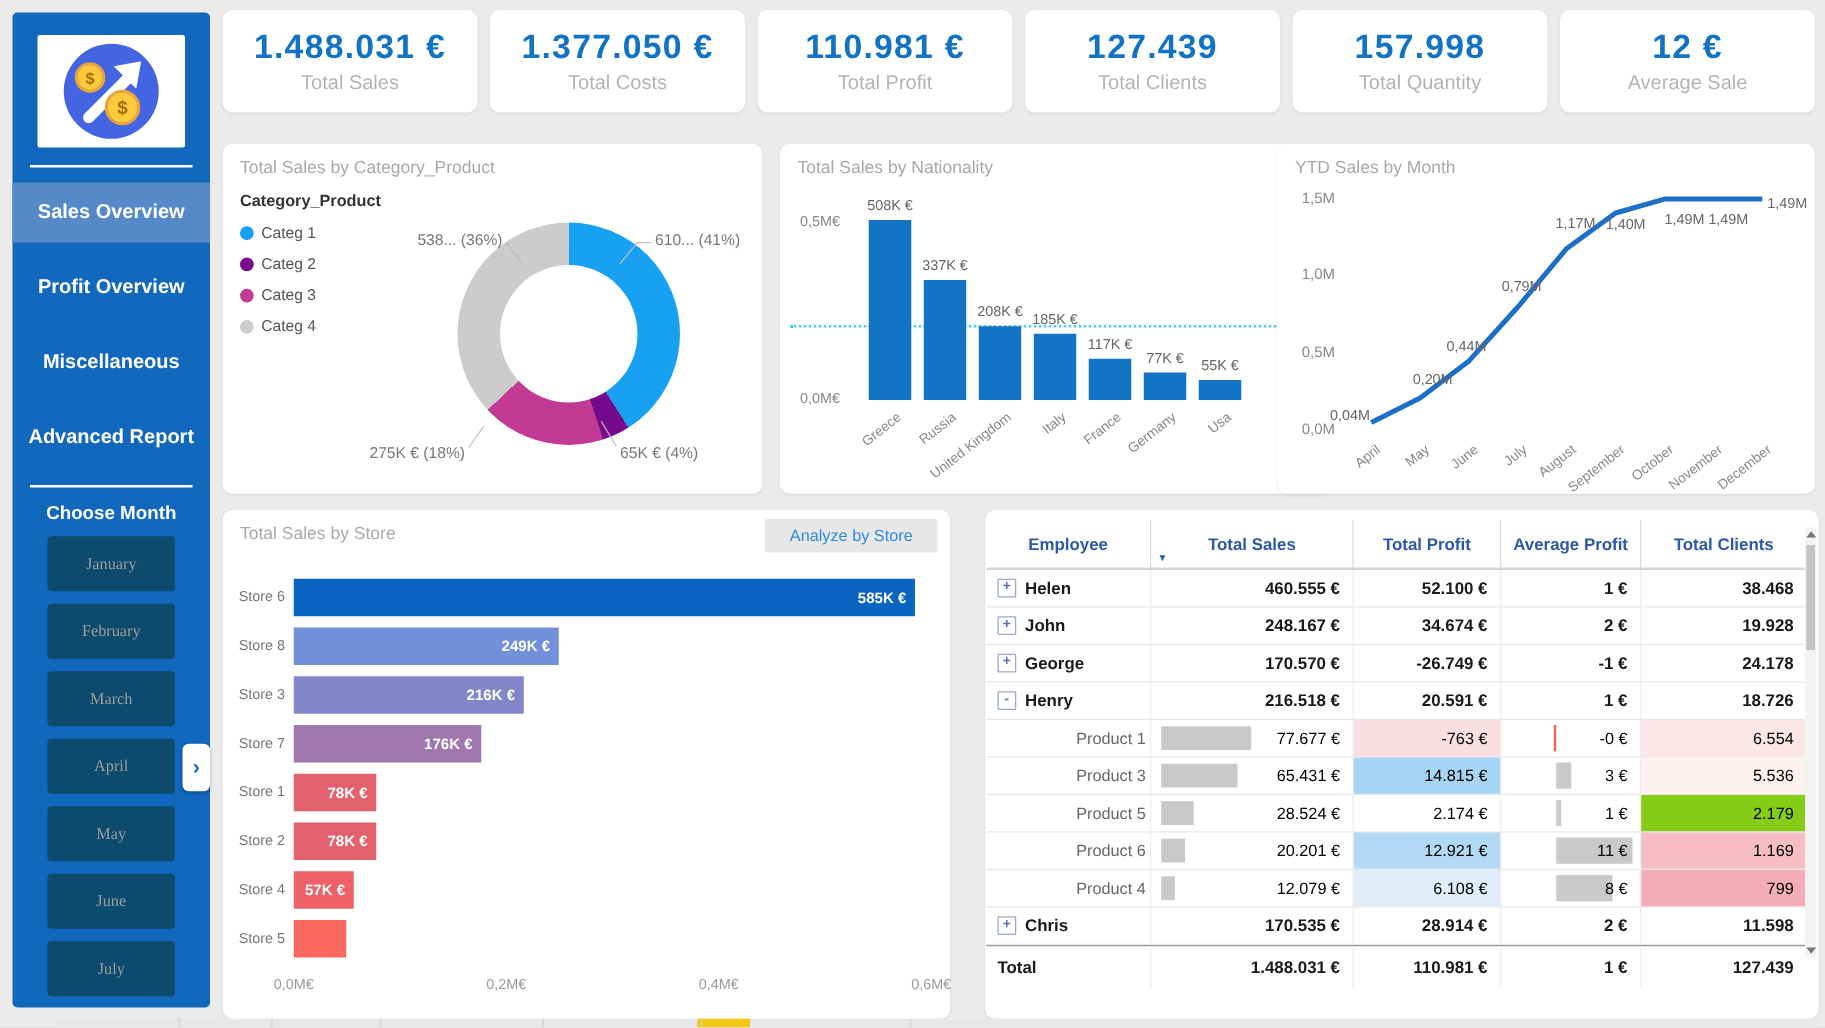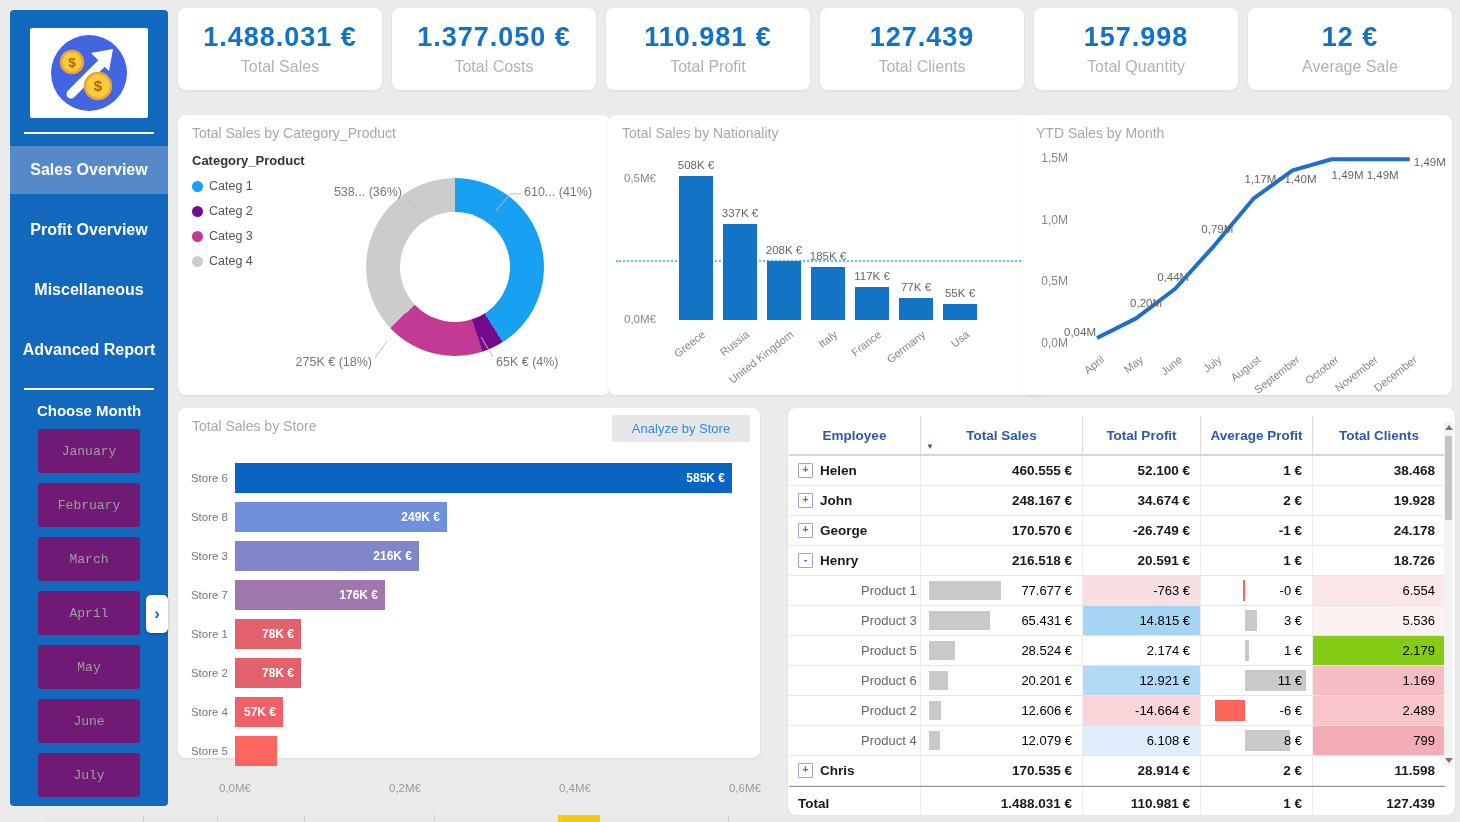--- a/index.html
+++ b/index.html
@@ -11,22 +11,22 @@
   
   #sidebar{position:absolute;left:10px;top:10px;width:158px;height:796px;background:#1168BD;border-radius:4px;}
   #logo-box{margin:18px 20px 0;width:118px;height:90px;background:#fff;border-radius:2px;
             display:flex;align-items:center;justify-content:center;}
   .sb-divider{height:2px;background:#fff;margin:14px 14px 0;}
   .nav-item{margin-top:12px;height:48px;display:flex;align-items:center;justify-content:center;
             color:#fff;font-weight:bold;font-size:16px;cursor:pointer;}
   .nav-item.active{background:#5589C7;}
   #choose-month{margin-top:12px;text-align:center;color:#fff;font-weight:bold;font-size:15px;}
   #months{margin-top:10px;display:flex;flex-direction:column;align-items:center;gap:10px;}
-  .month-btn{width:102px;height:44px;background:#701a75;border:none;border-radius:3px;color:#9E9E9E;
-             font-size:13px;font-family:Liberation Mono, monospace;display:flex;align-items:center;justify-content:center;}
+  .month-btn{width:102px;height:44px;background:#0c4a6e;border:none;border-radius:3px;color:#9E9E9E;
+             font-size:13px;font-family:Liberation Serif, serif;display:flex;align-items:center;justify-content:center;}
   #chevron-btn{position:absolute;left:146px;top:595px;width:22px;height:38px;background:#fff;border-radius:5px;
                box-shadow:0 1px 3px rgba(0,0,0,.25);color:#1168BD;font-size:17px;font-weight:bold;
                display:flex;align-items:center;justify-content:center;}
 
   
   #kpi-row{position:absolute;left:178px;top:8px;width:1274px;height:82px;display:flex;gap:10px;}
   .kpi-card{flex:1;background:#fff;border-radius:8px;box-shadow:0 1px 3px rgba(0,0,0,.07);
             display:flex;flex-direction:column;align-items:center;justify-content:center;}
   .kpi-value{font-size:27px;font-weight:600;color:#1272C3;letter-spacing:1px;}
   .kpi-label{font-size:16px;color:#B3B3B3;margin-top:5px;}
@@ -40,33 +40,33 @@
   #donut{position:absolute;left:188px;top:63px;width:178px;height:178px;border-radius:50%;}
   #donut::after{content:"";position:absolute;left:34px;top:34px;width:110px;height:110px;background:#fff;border-radius:50%;}
   .callout{position:absolute;font-size:12.5px;color:#777;white-space:nowrap;}
   .c0{left:346px;top:70px;}
   .c1{left:318px;top:240px;}
   .c2{left:98px;top:240px;width:96px;text-align:right;}
   .c3{left:58px;top:70px;width:166px;text-align:right;}
   .leaders{position:absolute;left:0;top:0;pointer-events:none;}
 
   
-  #nat-card{left:608px;top:115px;width:441px;height:280px;}
+  #nat-card{left:624px;top:115px;width:441px;height:280px;}
   .nat-bar{position:absolute;width:34px;background:#1373C4;}
   .nat-val{position:absolute;width:62px;text-align:center;font-size:11.5px;color:#666;white-space:nowrap;}
   .nat-x{position:absolute;width:90px;text-align:right;font-size:11px;color:#888;
          transform:rotate(-38deg);transform-origin:100% 0;}
   .nat-y{position:absolute;left:6px;width:42px;text-align:right;font-size:11.5px;color:#888;}
   #nat-avg{position:absolute;left:8px;right:8px;top:145px;border-top:2px dotted #4FC8F4;}
 
   
   #ytd-card{left:1022px;top:115px;width:430px;height:280px;}
 
   
-  #store-card{left:178px;top:408px;width:582px;height:350px;}
+  #store-card{left:178px;top:408px;width:582px;height:407px;}
   #analyze-btn{position:absolute;left:434px;top:7px;width:138px;height:27px;background:#E7E7E7;border:none;
                border-radius:2px;color:#2E8BE5;font-size:13px;font-family:inherit;}
   .store-lbl{position:absolute;left:2px;width:48px;text-align:right;font-size:11.5px;color:#777;}
   .store-bar{position:absolute;left:57px;height:30px;}
   .store-val{position:absolute;right:7px;top:8px;color:#fff;font-weight:bold;font-size:12px;}
   .store-x{position:absolute;top:374px;width:60px;text-align:center;font-size:11.5px;color:#999;}
 
   
   #table-card{left:788px;top:408px;width:667px;height:407px;}
   #tbl{position:absolute;left:1px;top:8px;width:656px;}
@@ -394,29 +394,20 @@
             <div class="td">
               <div class="prod-name">Product 6</div>
             </div>
             <div class="td num"><span class="sbar" style="width: 19px;"></span><span class="val">20.201 €</span></div>
             <div class="td num" style="background: rgb(179, 218, 244);"><span class="val">12.921 €</span></div>
             <div class="td num"><span class="abar" style="width: 61px; background: rgb(201, 201, 201); left: 44px;"></span><span class="val">11 €</span></div>
             <div class="td num" style="background: rgb(246, 189, 196);"><span class="val">1.169</span></div>
           </div>
           <div class="trow body prod">
             <div class="td">
-              <div class="prod-name">Product 2</div>
-            </div>
-            <div class="td num"><span class="sbar" style="width: 12px;"></span><span class="val">12.606 €</span></div>
-            <div class="td num" style="background: rgb(249, 212, 217);"><span class="val">-14.664 €</span></div>
-            <div class="td num"><span class="abar" style="width: 30px; background: rgb(251, 101, 92); left: 14px;"></span><span class="val">-6 €</span></div>
-            <div class="td num" style="background: rgb(247, 197, 202);"><span class="val">2.489</span></div>
-          </div>
-          <div class="trow body prod">
-            <div class="td">
               <div class="prod-name">Product 4</div>
             </div>
             <div class="td num"><span class="sbar" style="width: 11px;"></span><span class="val">12.079 €</span></div>
             <div class="td num" style="background: rgb(223, 238, 250);"><span class="val">6.108 €</span></div>
             <div class="td num"><span class="abar" style="width: 45px; background: rgb(201, 201, 201); left: 44px;"></span><span class="val">8 €</span></div>
             <div class="td num" style="background: rgb(244, 173, 182);"><span class="val">799</span></div>
           </div>
           <div class="trow body emp">
             <div class="td">
               <div class="name-cell">

